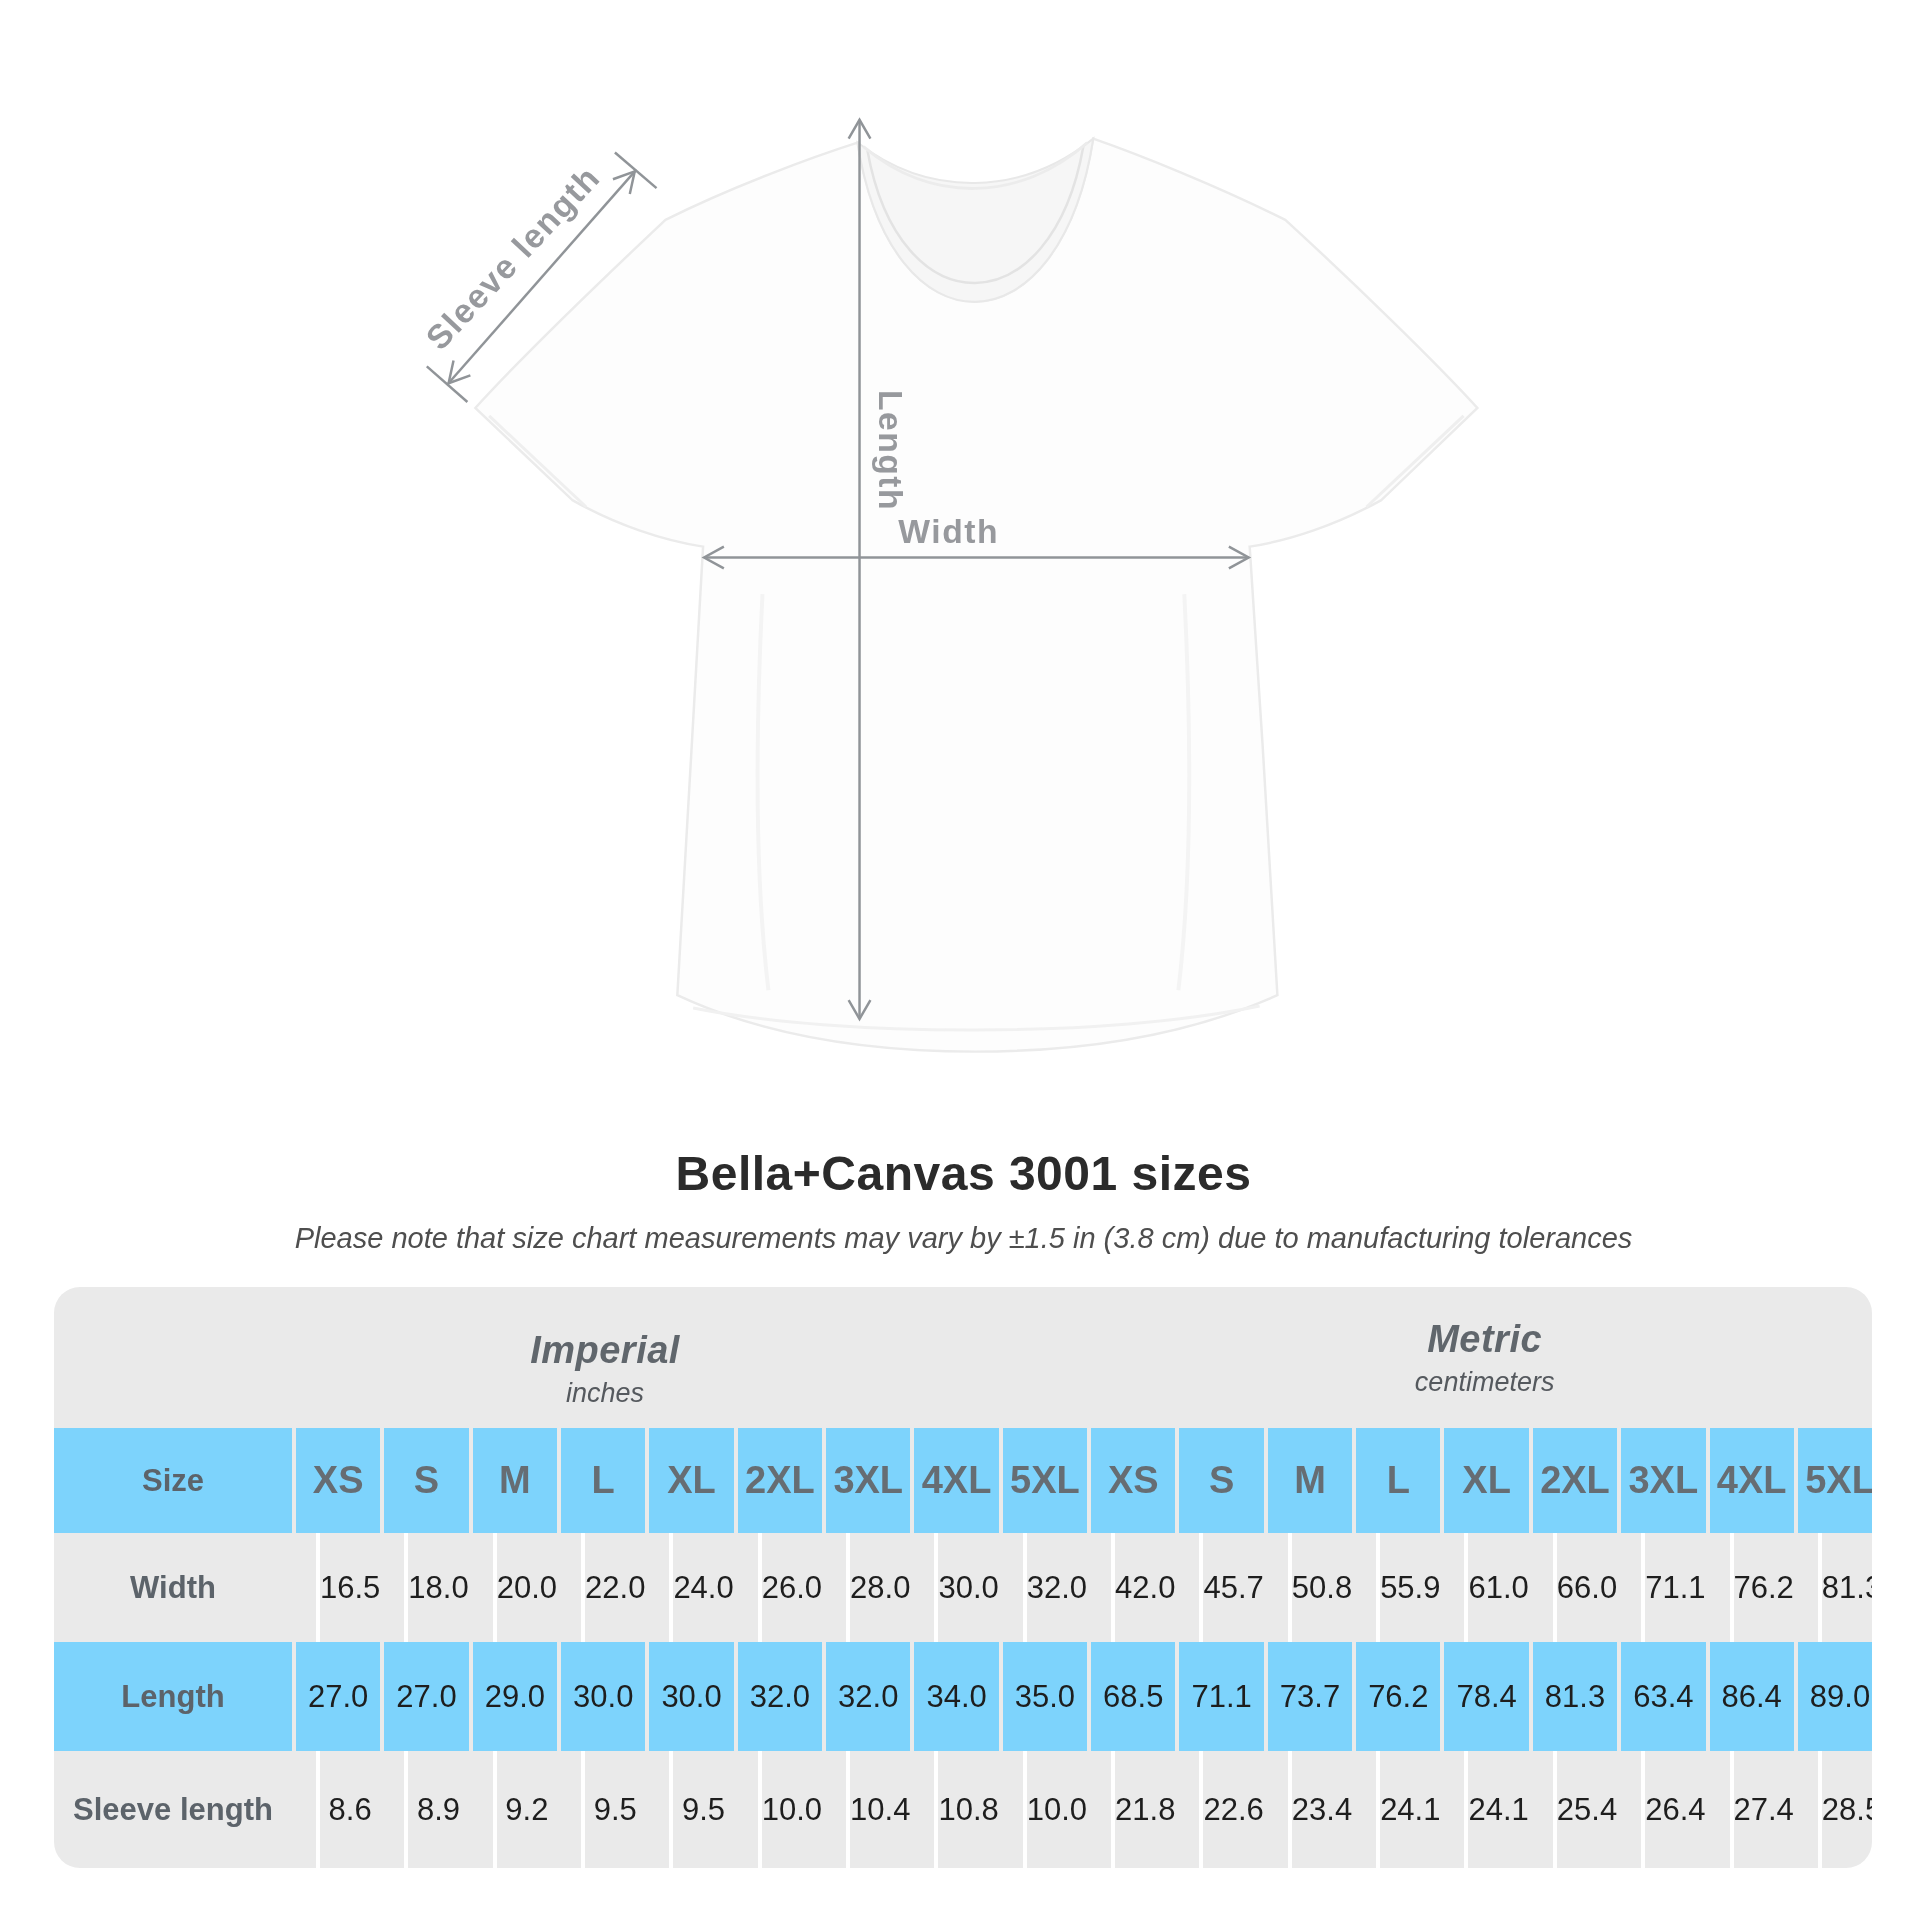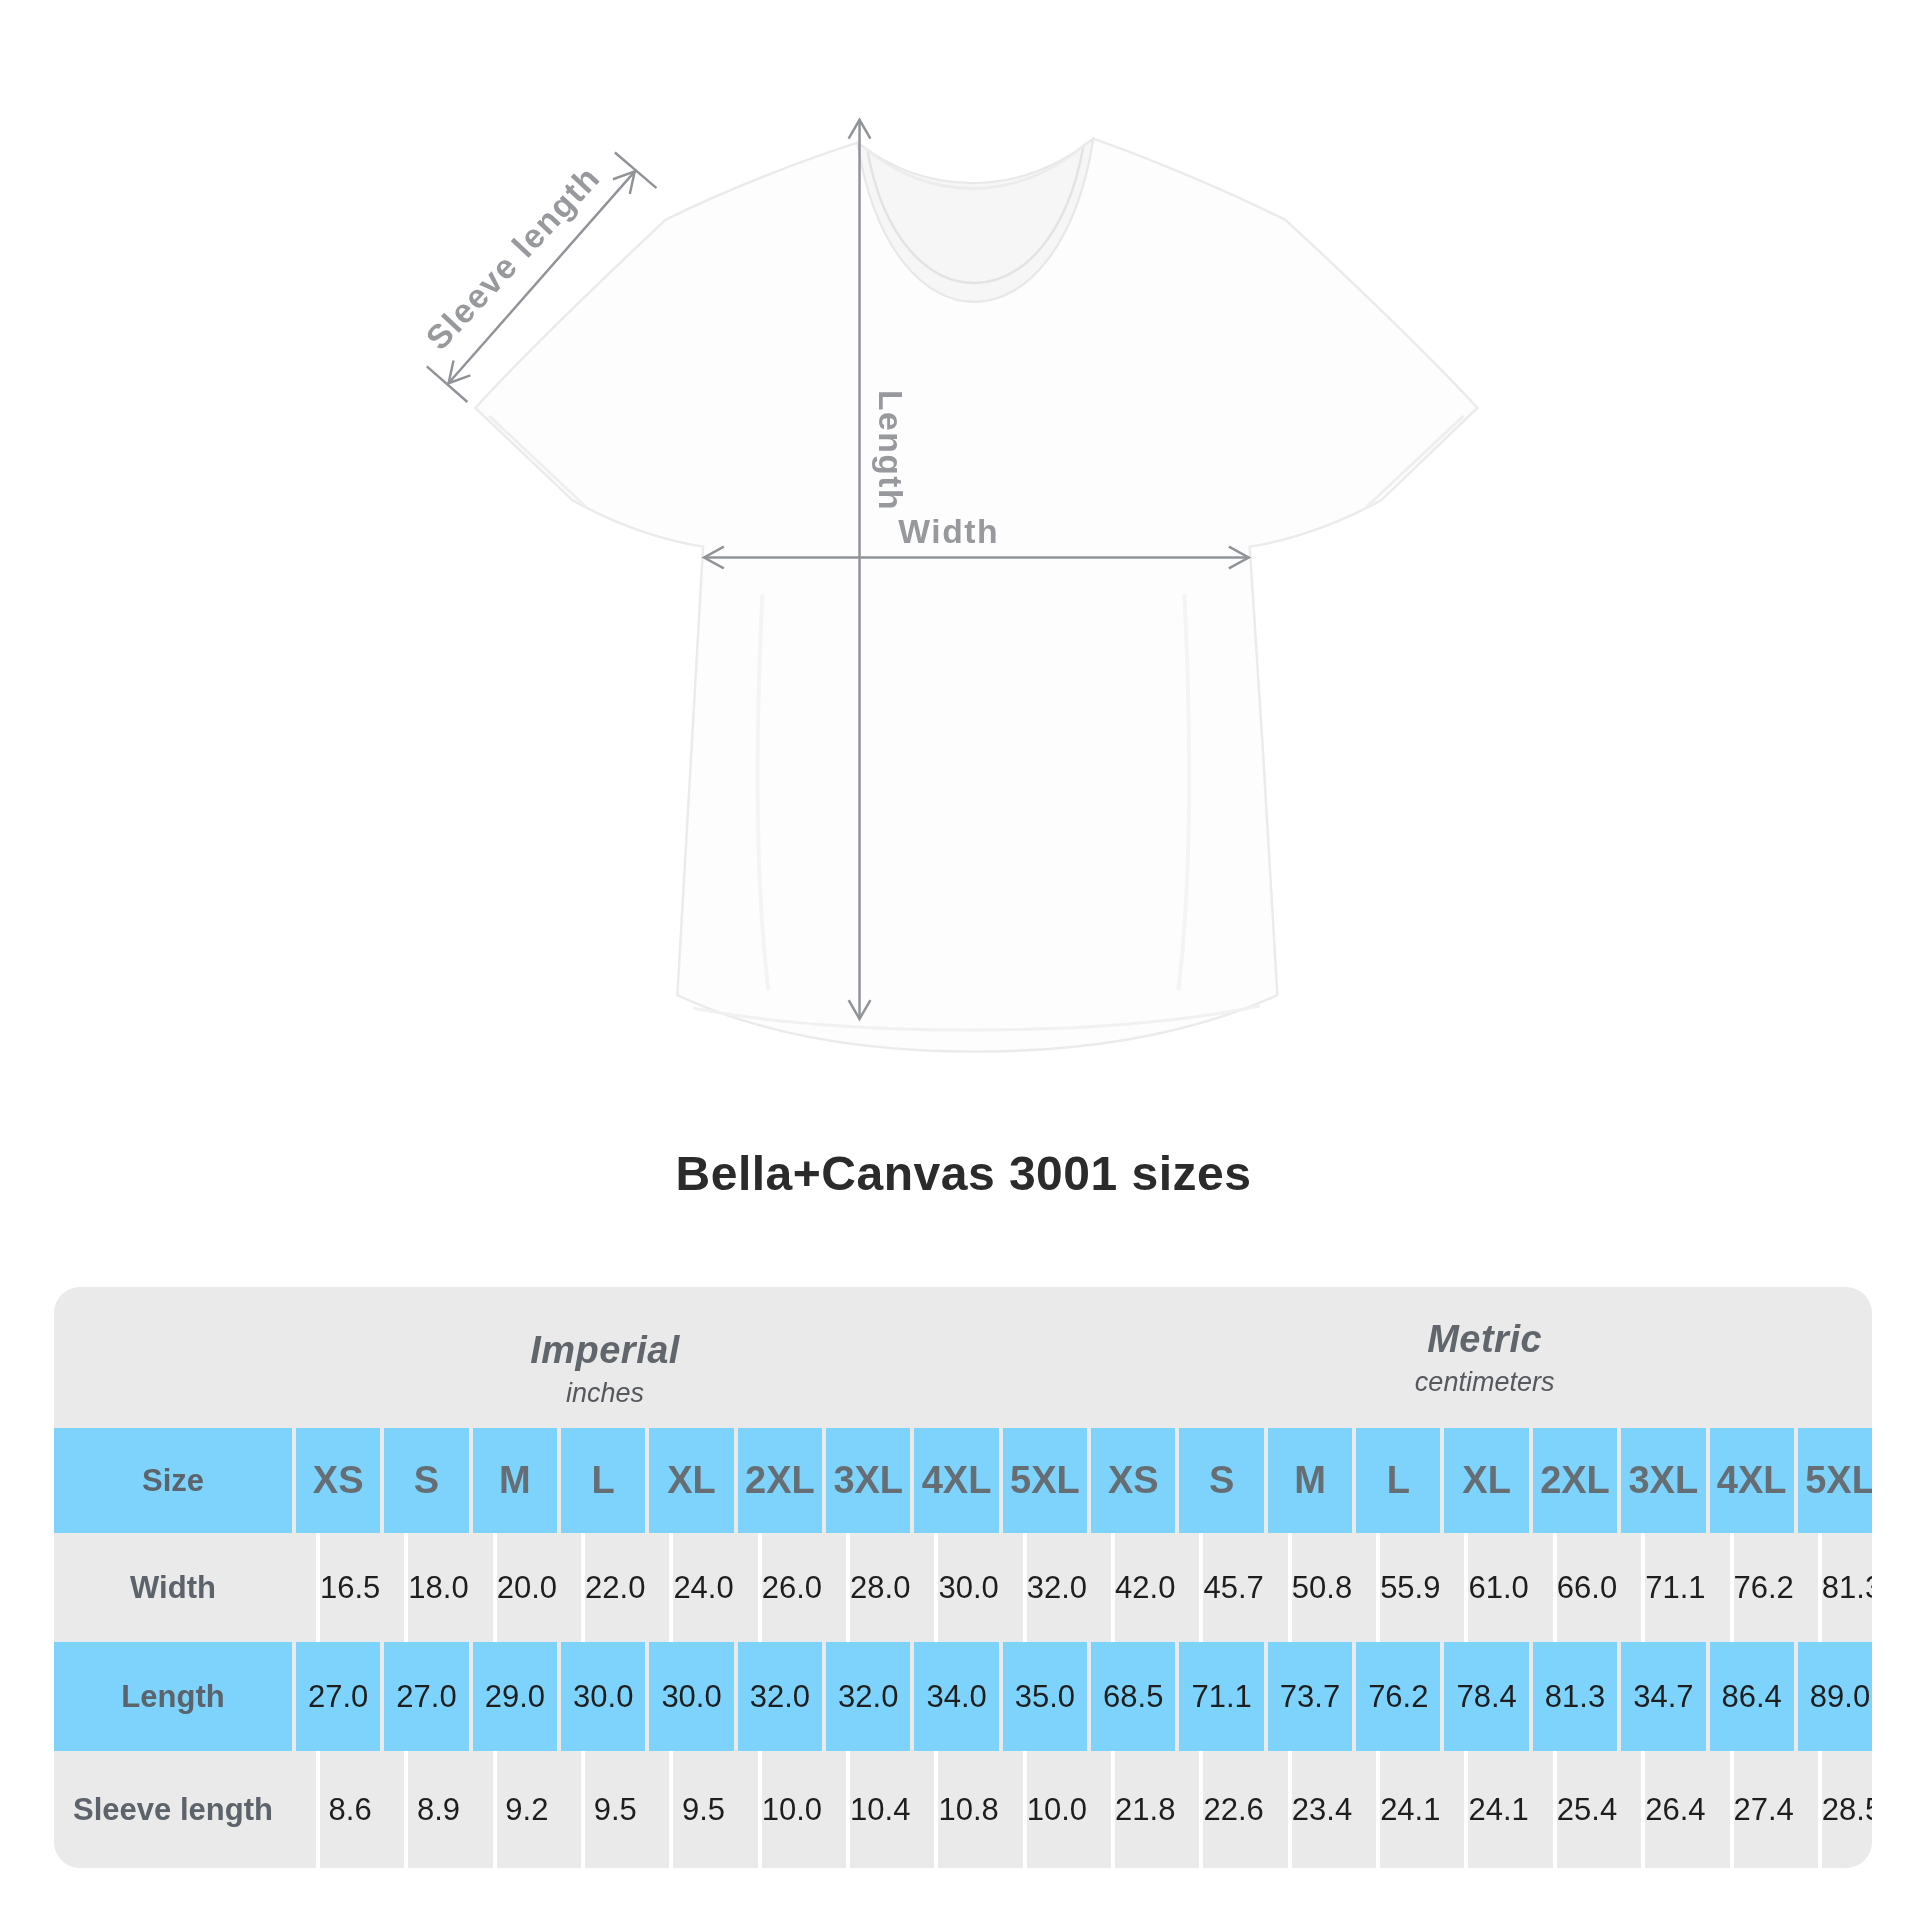--- a/index.html
+++ b/index.html
@@ -93,20 +93,21 @@
       <line x1="452" y1="388" x2="642" y2="172"></line>
       <path d="M 458 364 L 453 387 L 475 379"></path>
       <path d="M 619 181 L 641 173 L 636 196"></path>
       <line x1="431" y1="370" x2="472" y2="406"></line>
       <line x1="621" y1="154" x2="663" y2="190"></line>
     </g>
     <text class="dim-label" x="520" y="262" text-anchor="middle" dominant-baseline="middle" transform="rotate(-47 520 262)">Sleeve length</text>
   </svg>
 
   <div class="title">Bella+Canvas 3001 sizes</div>
+  <div class="subtitle">Please note that size chart measurements may vary by ±1.5 in (3.8 cm) due to manufacturing tolerances</div>
 
   <div class="size-table">
 
     <div class="trow">
       <div class="unit imp">
         <div class="unit-title">Imperial</div>
         <div class="unit-sub">inches</div>
       </div>
       <div class="unit met">
         <div class="unit-title">Metric</div>
@@ -168,21 +169,21 @@
       <div class="c v">32.0</div>
       <div class="c v">32.0</div>
       <div class="c v">34.0</div>
       <div class="c v">35.0</div>
       <div class="c v">68.5</div>
       <div class="c v">71.1</div>
       <div class="c v">73.7</div>
       <div class="c v">76.2</div>
       <div class="c v">78.4</div>
       <div class="c v">81.3</div>
-      <div class="c v">34.7</div>
+      <div class="c v">63.4</div>
       <div class="c v">86.4</div>
       <div class="c v">89.0</div>
     </div>
 
     <div class="trow rg">
       <div class="c lab">Sleeve length</div>
       <div class="c v">8.6</div>
       <div class="c v">8.9</div>
       <div class="c v">9.2</div>
       <div class="c v">9.5</div>

